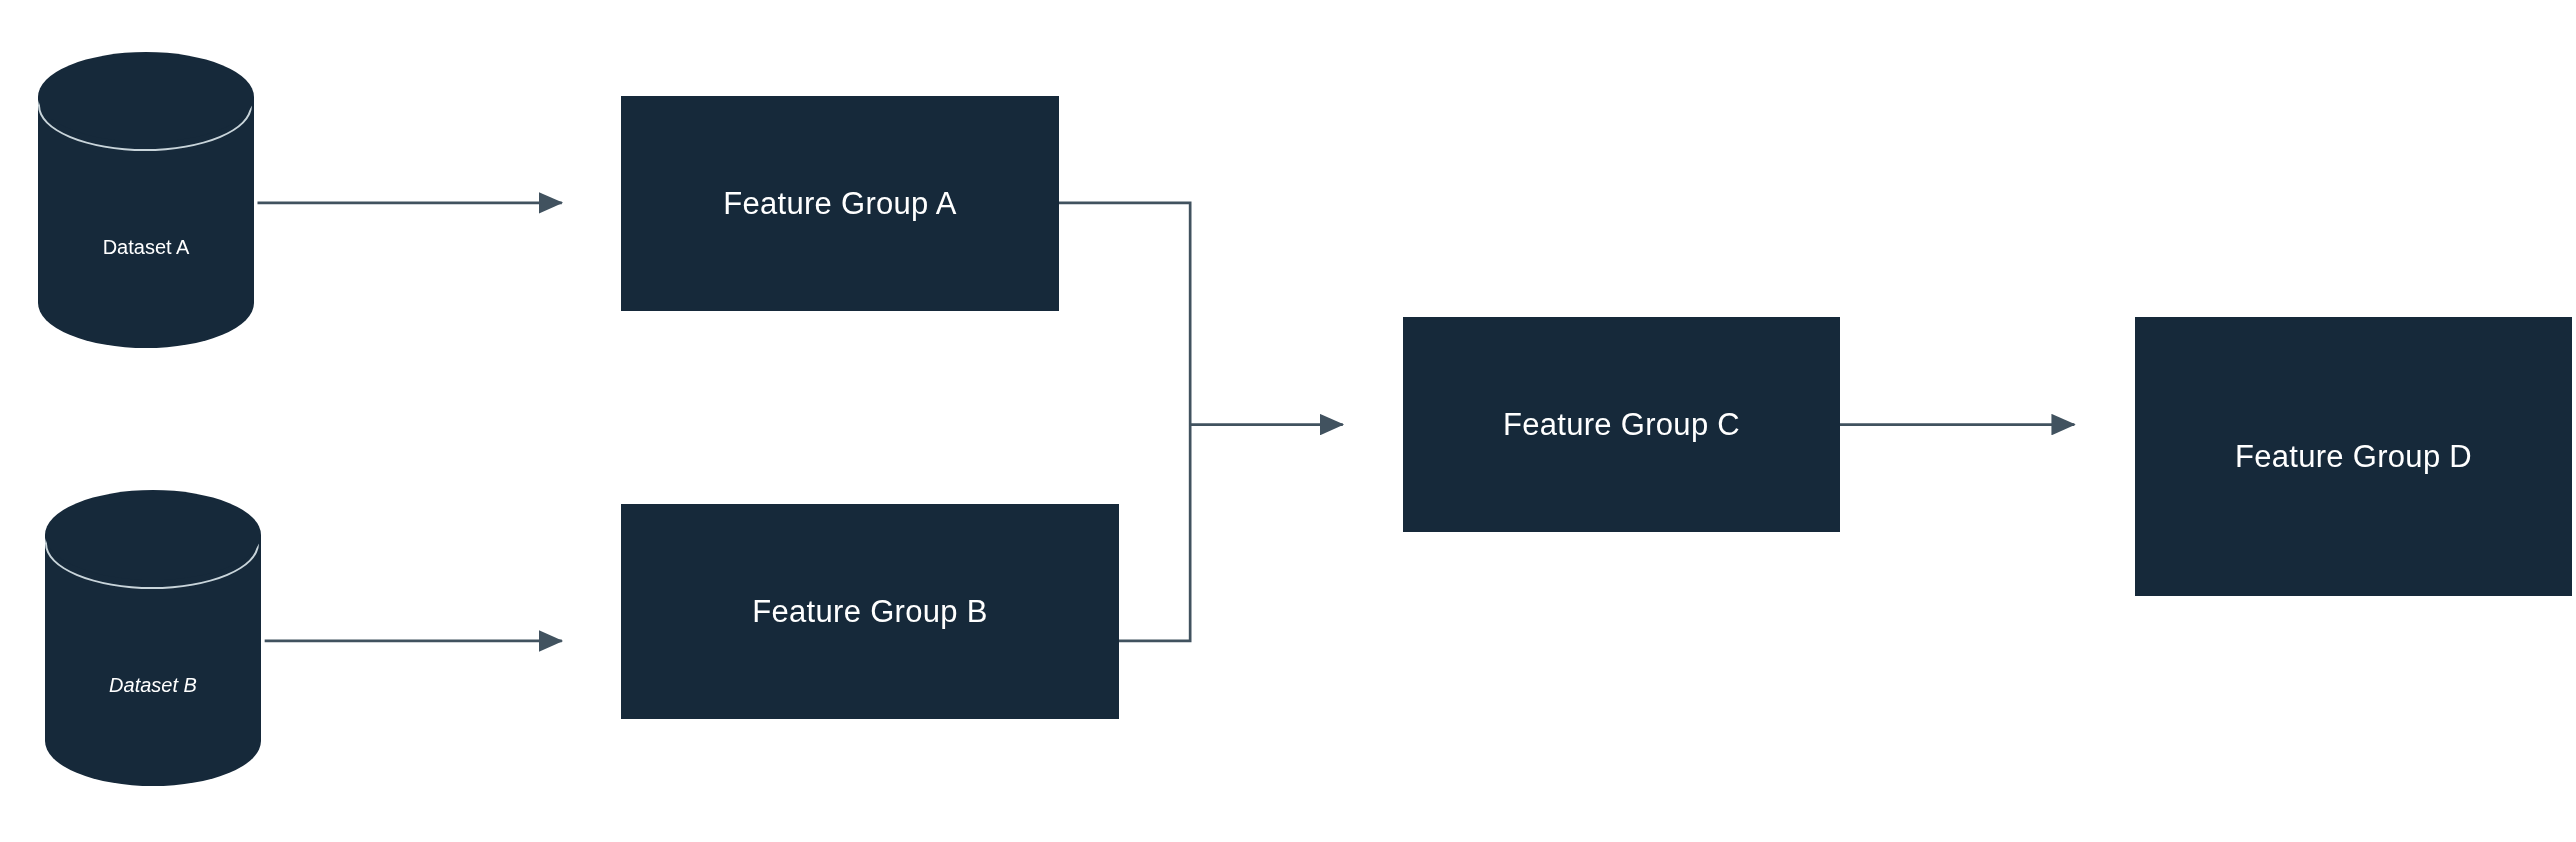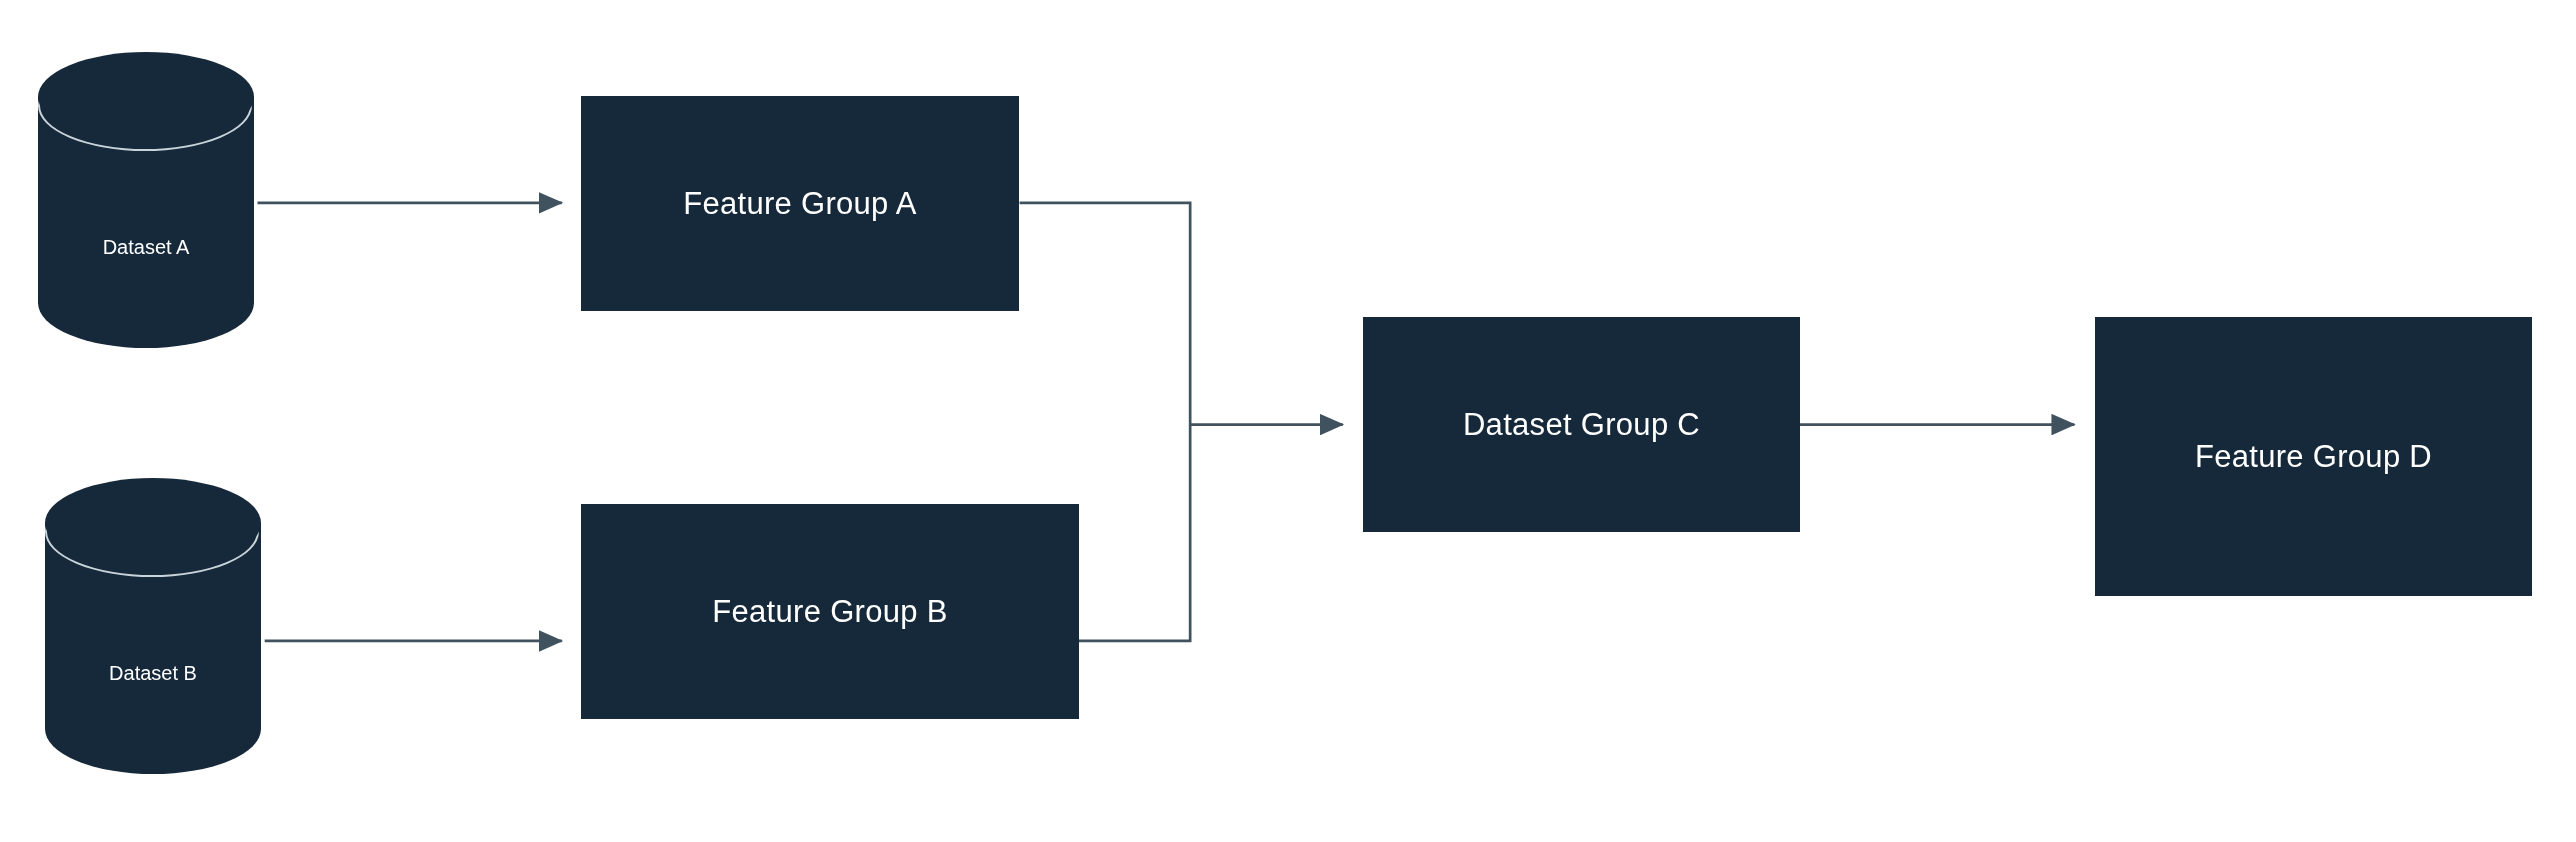--- a/index.html
+++ b/index.html
@@ -31,20 +31,21 @@
   #arrowhead path{fill:var(--edge);}
   .node{
     position:absolute;
     background:var(--node);
     color:var(--text);
     display:flex;
     align-items:center;
     justify-content:center;
     font-size:31px;
     letter-spacing:0.3px;
+    margin-left:40px;
   }
   .node-label{white-space:nowrap;}
   .cylinder{
     position:absolute;
     width:216px;
     height:296px;
   }
   .cyl-top{
     position:absolute;left:0;top:0;
     width:216px;height:90px;
@@ -76,21 +77,21 @@
     font-size:20px;
     z-index:4;
     white-space:nowrap;
   }
   
   #fg-a{left:581px;top:96px;width:438px;height:215px;}
   #fg-b{left:581px;top:504px;width:498px;height:215px;}
   #fg-c{left:1363px;top:317px;width:437px;height:215px;}
   #fg-d{left:2095px;top:317px;width:437px;height:279px;}
   #ds-a{left:38px;top:52px;}
-  #ds-b{left:45px;top:478px;}
+  #ds-b{left:45px;top:490px;font-style:italic;}
 </style>
 </head>
 <body>
 
 <div class="canvas">
 
   <svg class="edges-layer" viewBox="0 0 2868 938" xmlns="http://www.w3.org/2000/svg">
     <defs>
       <marker id="arrowhead" markerWidth="10" markerHeight="8" refX="8.5" refY="4" orient="auto">
         <path d="M0,0 L9,4 L0,8 Z"></path>
@@ -124,21 +125,21 @@
 
   <div class="node" id="fg-a">
     <span class="node-label">Feature Group A</span>
   </div>
 
   <div class="node" id="fg-b">
     <span class="node-label">Feature Group B</span>
   </div>
 
   <div class="node" id="fg-c">
-    <span class="node-label">Dataset Group C</span>
+    <span class="node-label">Feature Group C</span>
   </div>
 
   <div class="node" id="fg-d">
     <span class="node-label">Feature Group D</span>
   </div>
 
 </div>
 
 
 </body></html>

